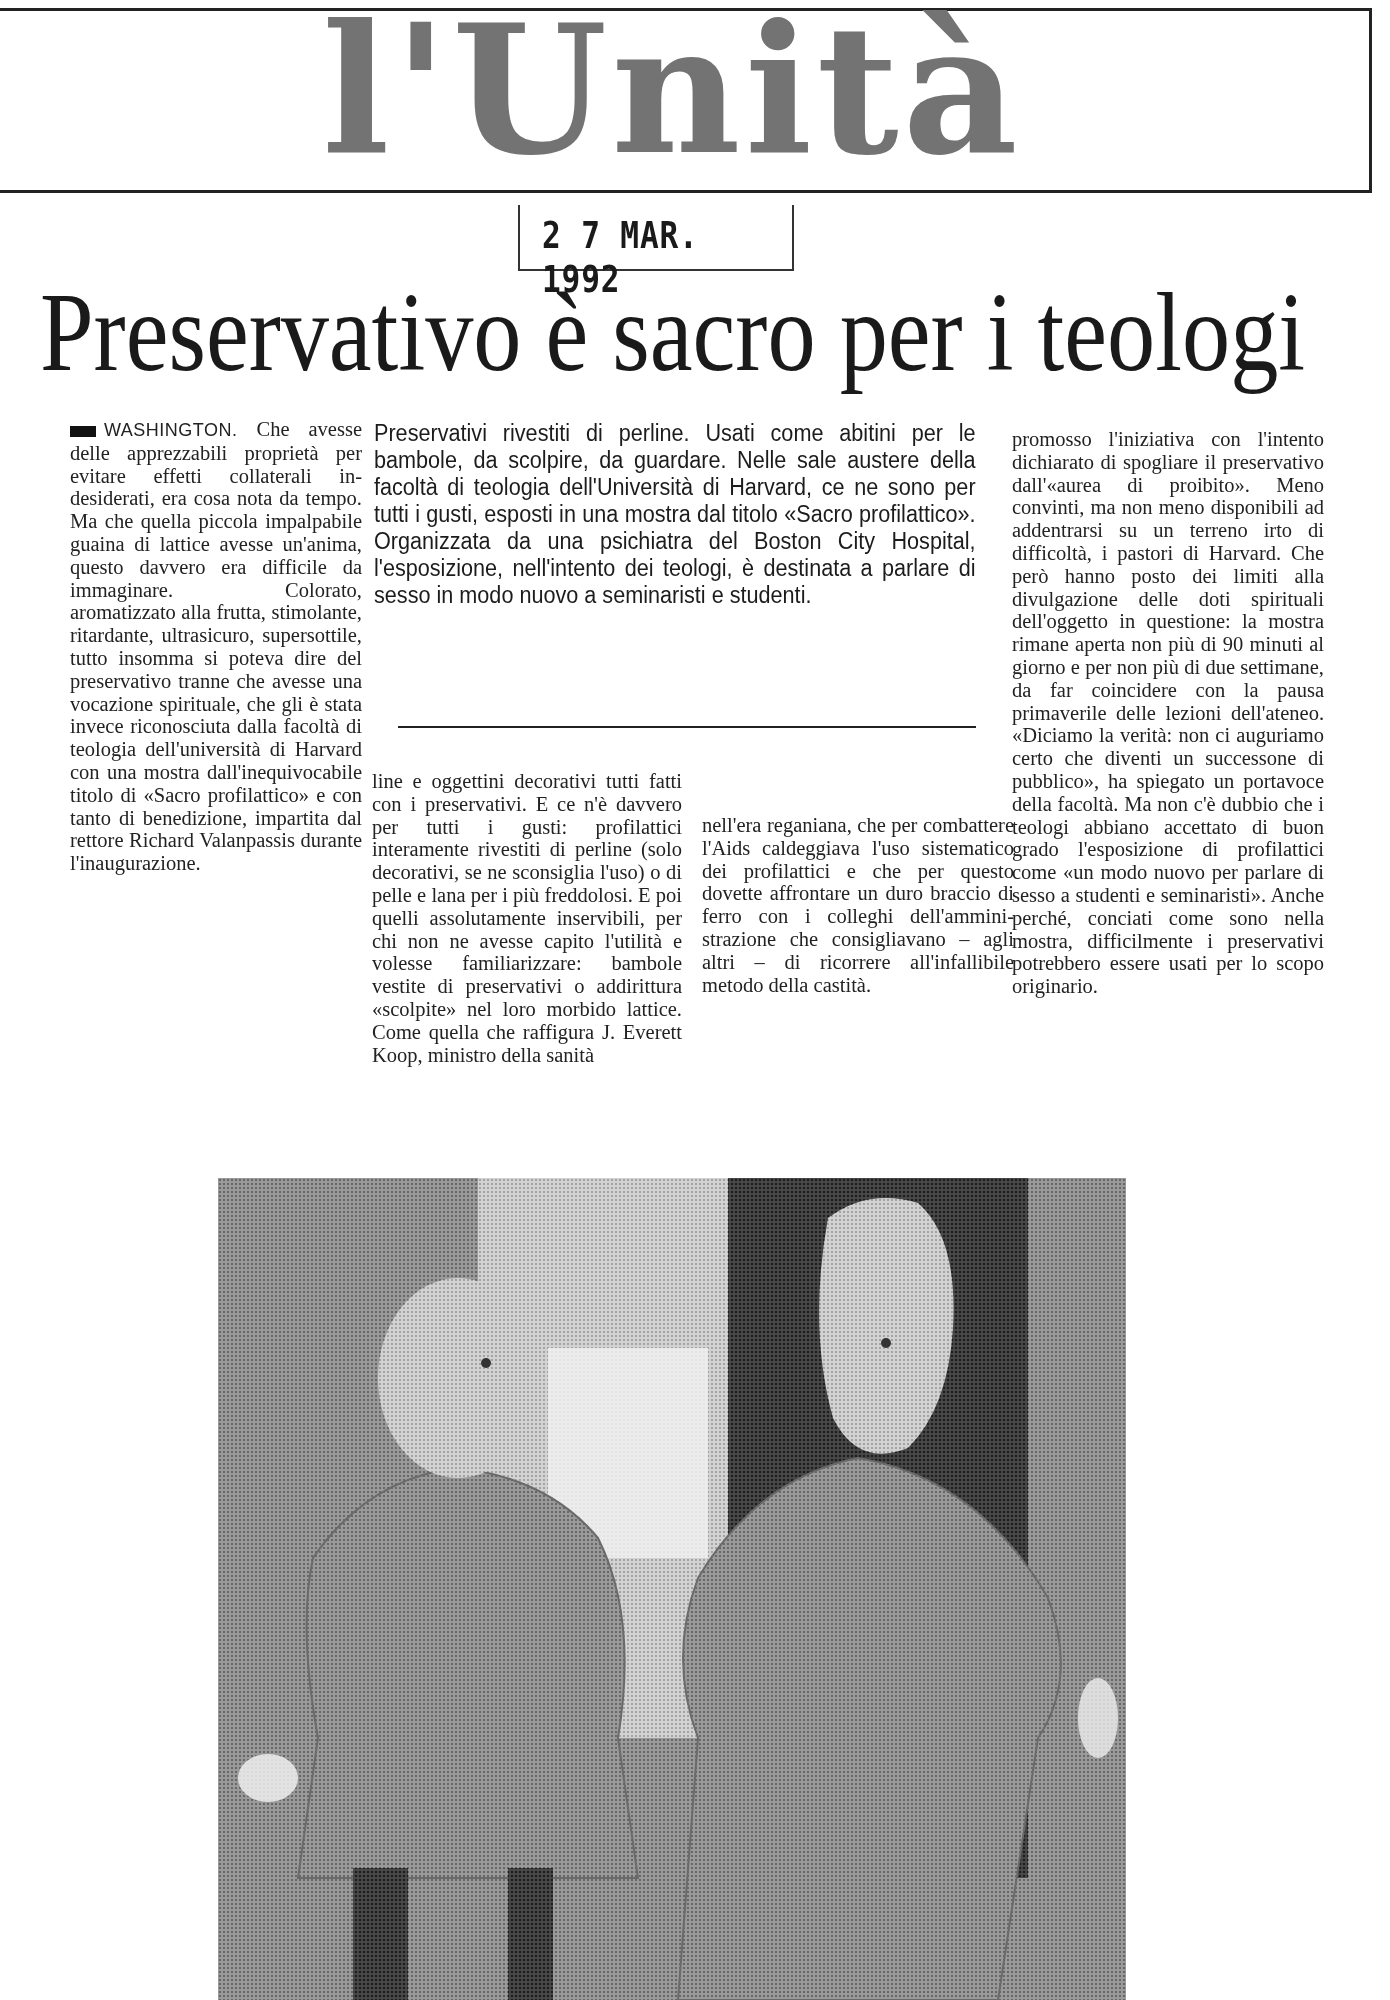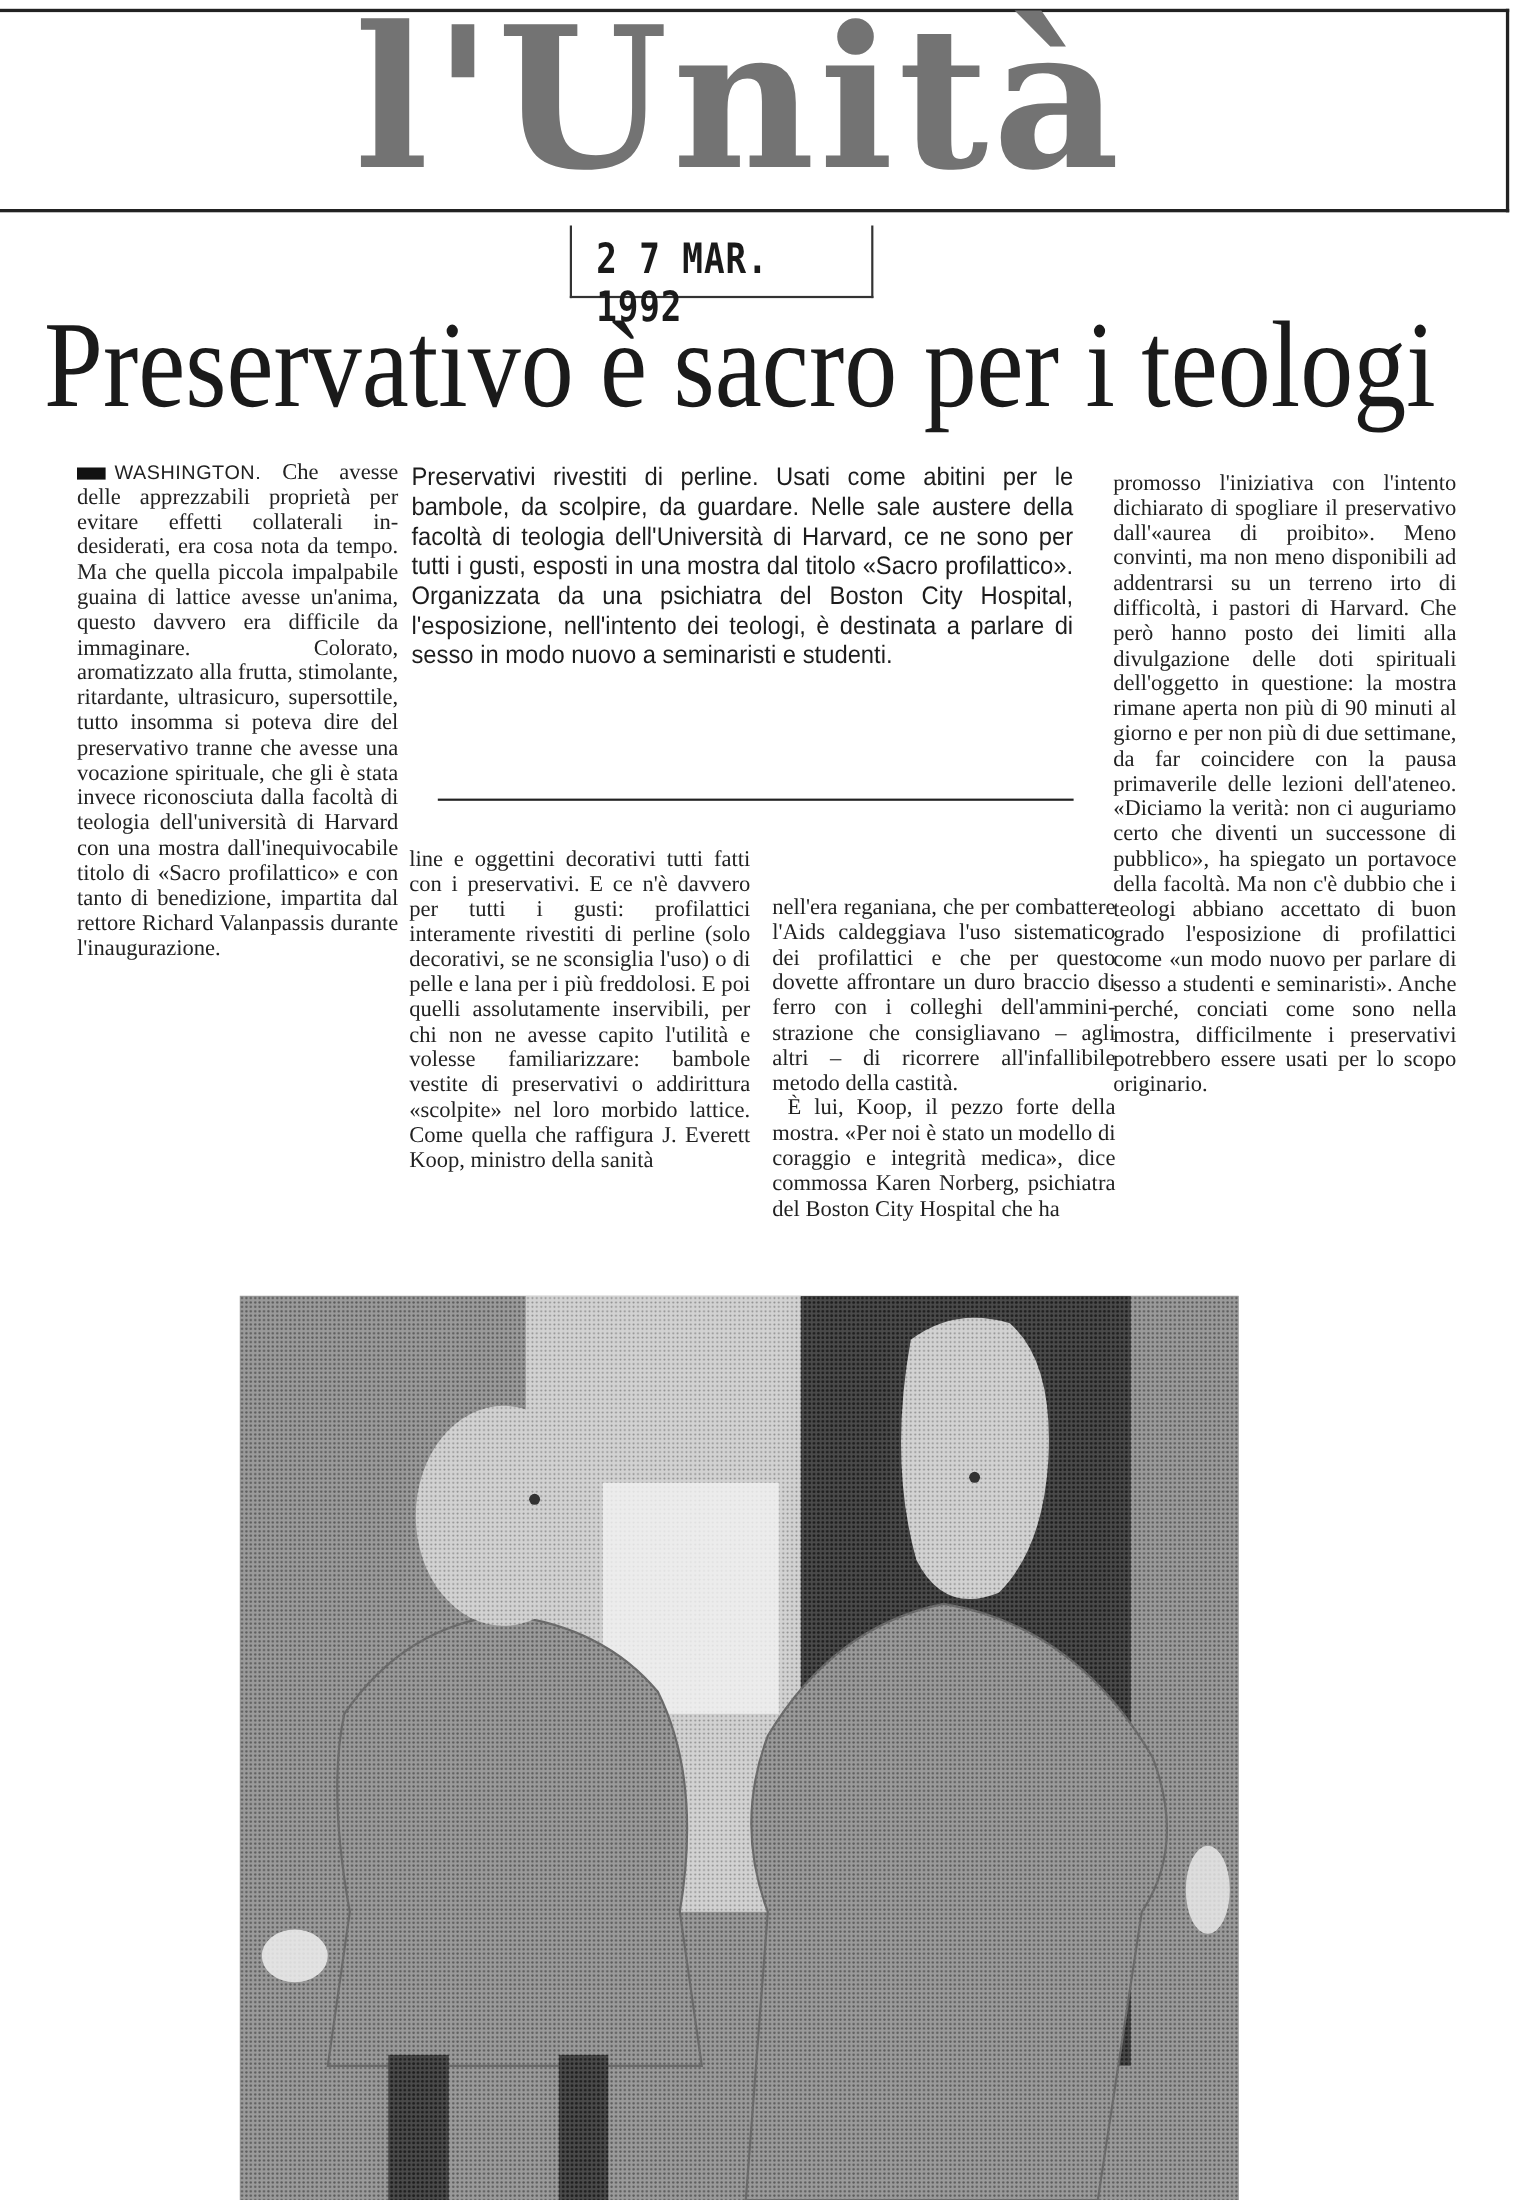--- a/index.html
+++ b/index.html
@@ -80,21 +80,20 @@
 <div class="lead">Preservativi rivestiti di perline. Usati come abitini per le bambole, da scolpire, da guardare. Nelle sale au­stere della facoltà di teologia dell'Università di Har­vard, ce ne sono per tutti i gusti, esposti in una mo­stra dal titolo «Sacro profilattico». Organizzata da una psichiatra del Boston City Hospital, l'esposizio­ne, nell'intento dei teologi, è destinata a parlare di sesso in modo nuovo a seminaristi e studenti.</div>
 
 <div class="divider"></div>
 
 <div class="col" style="left:372px; top:770px; width:310px;">
   <p>line e oggettini decorativi tutti fatti con i preservativi. E ce n'è davvero per tutti i gusti: profi­lattici interamente rivestiti di perline (solo decorativi, se ne sconsiglia l'uso) o di pelle e la­na per i più freddolosi. E poi quelli assolutamente inservibi­li, per chi non ne avesse capito l'utilità e volesse familiarizza­re: bambole vestite di preser­vativi o addirittura «scolpite» nel loro morbido lattice. Come quella che raffigura J. Everett Koop, ministro della sanità</p>
 </div>
 
 <div class="col" style="left:702px; top:770px; width:312px;margin-top:44px;">
   <p>nell'era reganiana, che per combattere l'Aids caldeggiava l'uso sistematico dei profilattici e che per questo dovette af­frontare un duro braccio di fer­ro con i colleghi dell'ammini­strazione che consigliavano – agli altri – di ricorrere all'infalli­bile metodo della castità.</p>
-  <p>È lui, Koop, il pezzo forte della mostra. «Per noi è stato un modello di coraggio e inte­grità medica», dice commossa Karen Norberg, psichiatra del Boston City Hospital che ha</p>
 </div>
 
 <div class="col" style="left:1012px; top:428px; width:312px;">
   <p>promosso l'iniziativa con l'in­tento dichiarato di spogliare il preservativo dall'«aurea di proibito». Meno convinti, ma non meno disponibili ad ad­dentrarsi su un terreno irto di difficoltà, i pastori di Harvard. Che però hanno posto dei limi­ti alla divulgazione delle doti spirituali dell'oggetto in que­stione: la mostra rimane aper­ta non più di 90 minuti al gior­no e per non più di due setti­mane, da far coincidere con la pausa primaverile delle lezioni dell'ateneo. «Diciamo la verità: non ci auguriamo certo che di­venti un successone di pubbli­co», ha spiegato un portavoce della facoltà. Ma non c'è dub­bio che i teologi abbiano ac­cettato di buon grado l'esposi­zione di profilattici come «un modo nuovo per parlare di sesso a studenti e seminaristi». Anche perché, conciati come sono nella mostra, difficilmen­te i preservativi potrebbero es­sere usati per lo scopo origina­rio.</p>
 </div>
 
 <div class="photo">
   <svg viewBox="0 0 908 822" preserveAspectRatio="none">
     <defs>
       <pattern id="dots" width="4" height="4" patternUnits="userSpaceOnUse">

